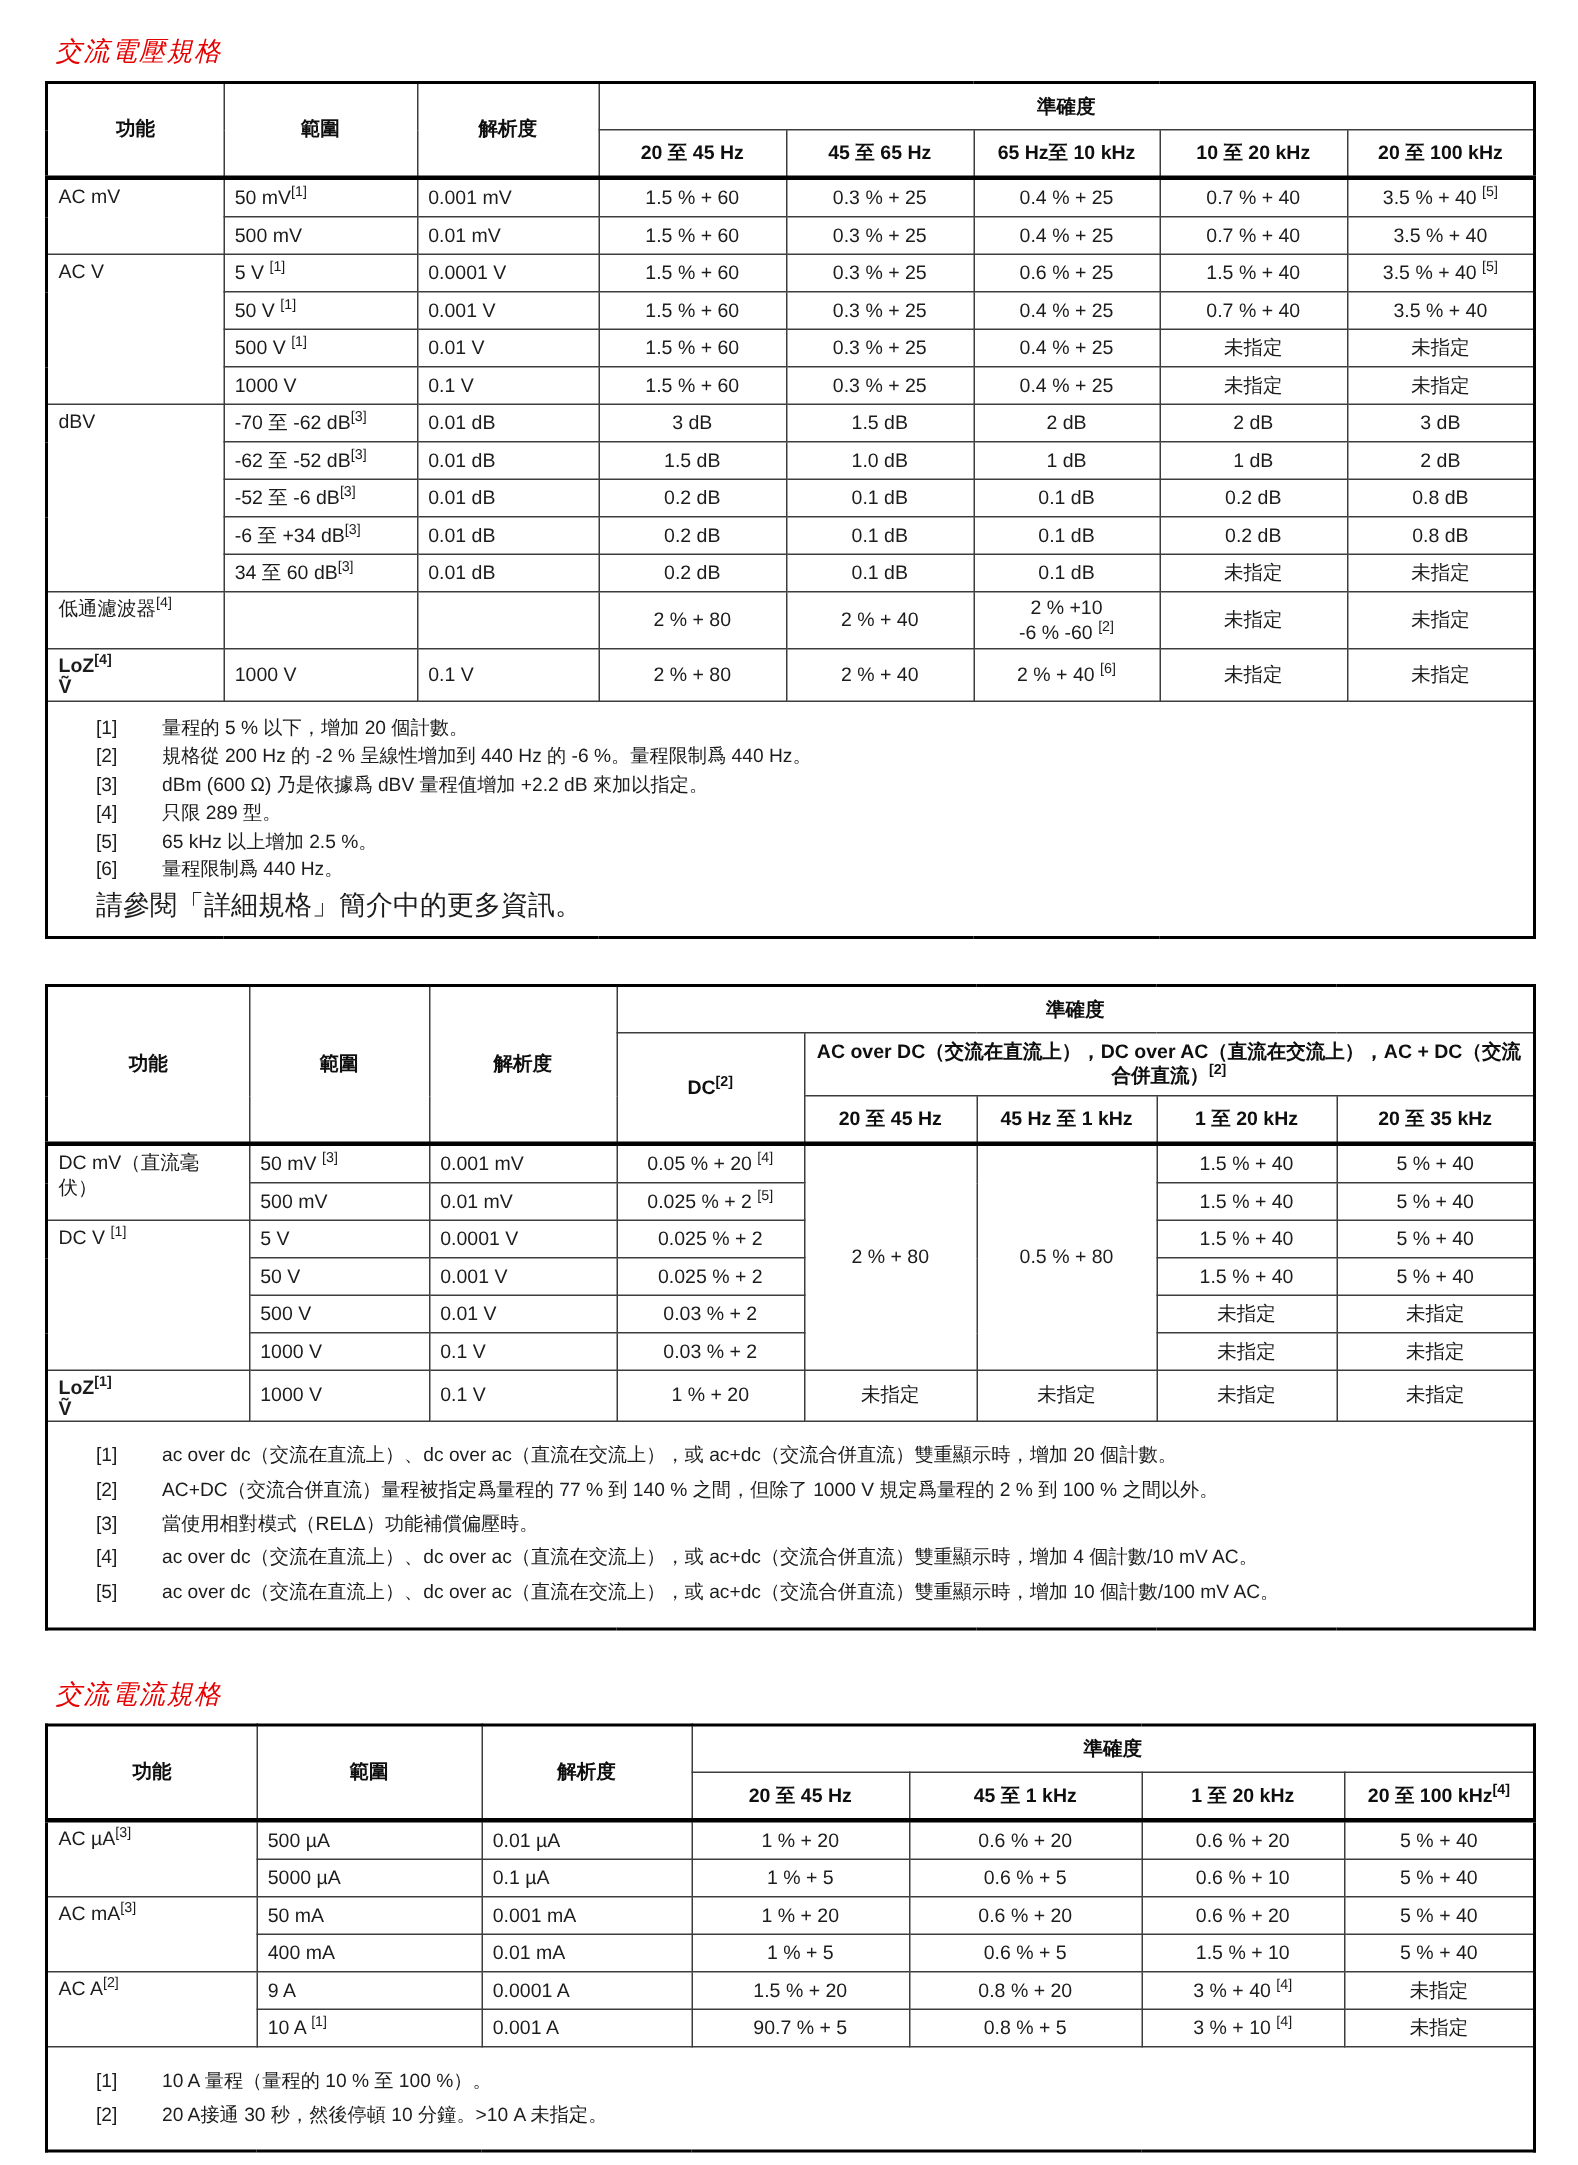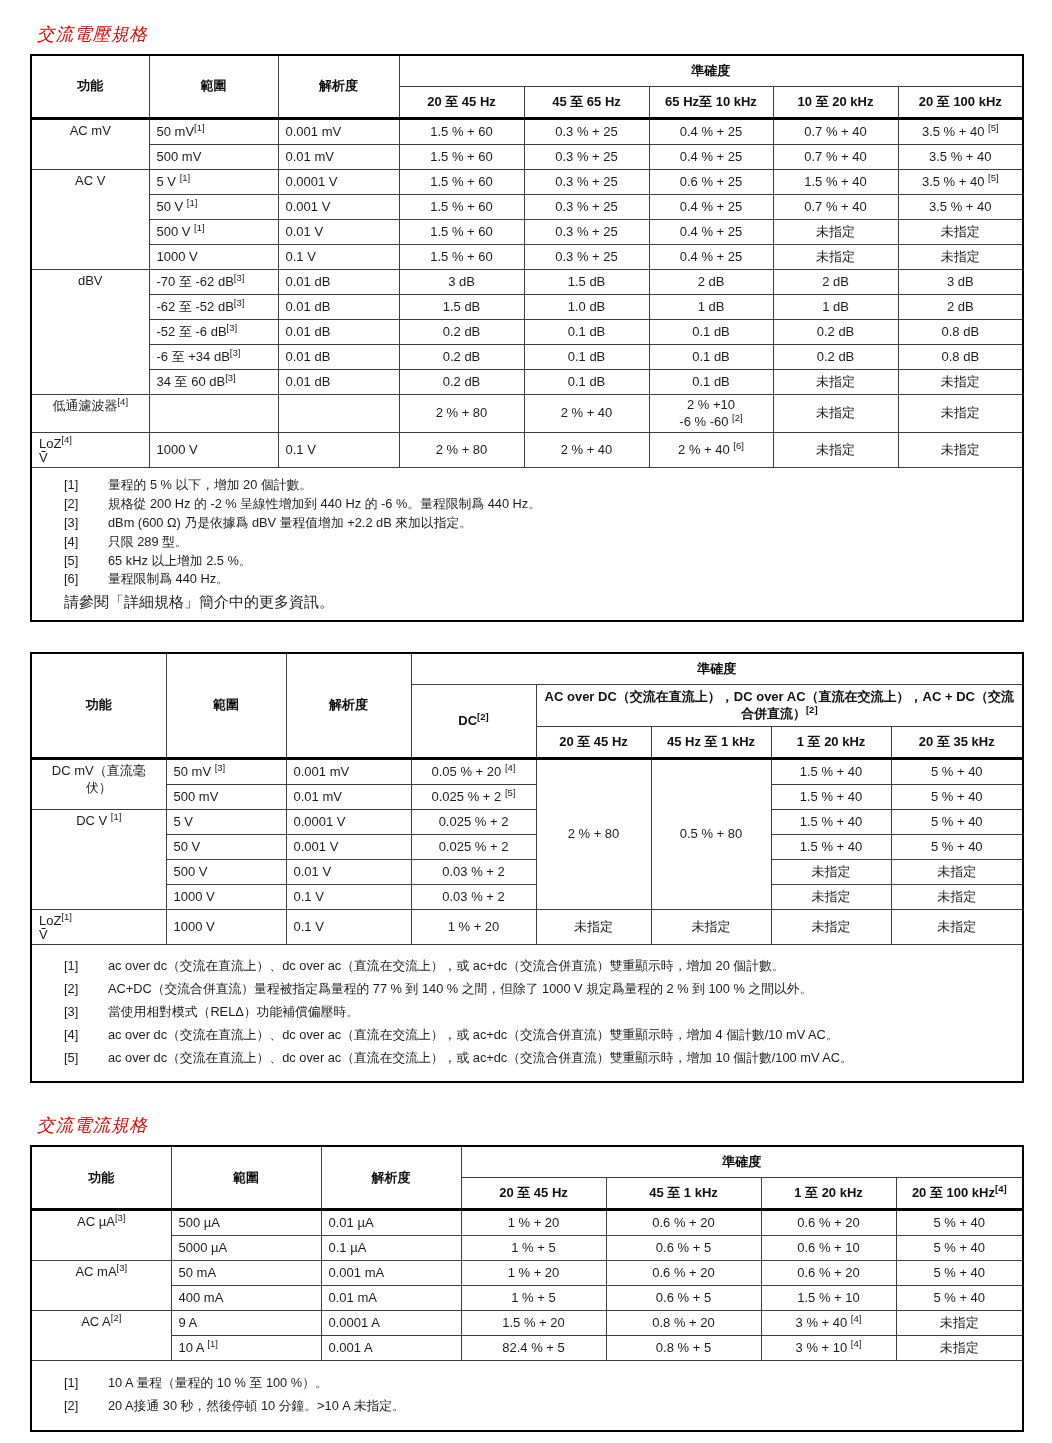--- a/index.html
+++ b/index.html
@@ -21,28 +21,28 @@
   }
   .spec th, .spec td {
     border:1px solid #3d3d3d; padding:2px 7px;
     text-align:center; vertical-align:middle; line-height:1.28;
     overflow:hidden;
   }
   .spec th { font-weight:bold; color:#0f0f0f; padding:4px 5px; height:22px;margin-left:24px; }
   .spec td { height:20px; }
   .spec thead { border-bottom:3px solid #000; }
   .spec td.al { text-align:left; }
-  .spec td.fn { text-align:center; vertical-align:top; padding-top:3px; }
-  .spec td.loz { text-align:left; vertical-align:top; font-weight:normal; line-height:1.05; padding-top:4px; }
+  .spec td.fn { text-align:left; vertical-align:top; padding-top:3px; }
+  .spec td.loz { text-align:left; vertical-align:top; font-weight:bold; line-height:1.05; padding-top:4px; }
   sup { font-size:9.5px; line-height:0; vertical-align:super; }
   tr.fnrow td { text-align:left; padding:7px 10px 9px 32px; }
   .fnline { display:flex; margin:2.5px 0; font-size:12.8px; }
   .fnlabel { width:44px; flex:none; }
   .fntext { flex:1; }
-  .fnnote { margin-top:4px; font-size:15px; }
+  .fnnote { margin-top:4px; font-size:18px; }
   .fn-loose .fnline { margin:6.5px 0; }
 </style>
 </head>
 <body>
 
 <div class="page">
   <section class="spec-section">
     <h2 class="section-title" style="color: rgb(230, 0, 0);">交流電壓規格</h2>
     <div>
         <table class="spec">
@@ -412,21 +412,21 @@
               <td class="al">9 A</td>
               <td class="al">0.0001 A</td>
               <td>1.5 % + 20</td>
               <td>0.8 % + 20</td>
               <td>3 % + 40 <sup>[4]</sup></td>
               <td>未指定</td>
             </tr>
             <tr>
               <td class="al">10 A <sup>[1]</sup></td>
               <td class="al">0.001 A</td>
-              <td>82.4 % + 5</td>
+              <td>90.7 % + 5</td>
               <td>0.8 % + 5</td>
               <td>3 % + 10 <sup>[4]</sup></td>
               <td>未指定</td>
             </tr>
             <tr class="fnrow">
               <td colspan="7" class="fn-loose">
                 <div class="fnline">
                   <span class="fnlabel">[1]</span>
                   <span class="fntext">10 A 量程（量程的 10 % 至 100 %）。</span>
                 </div>

